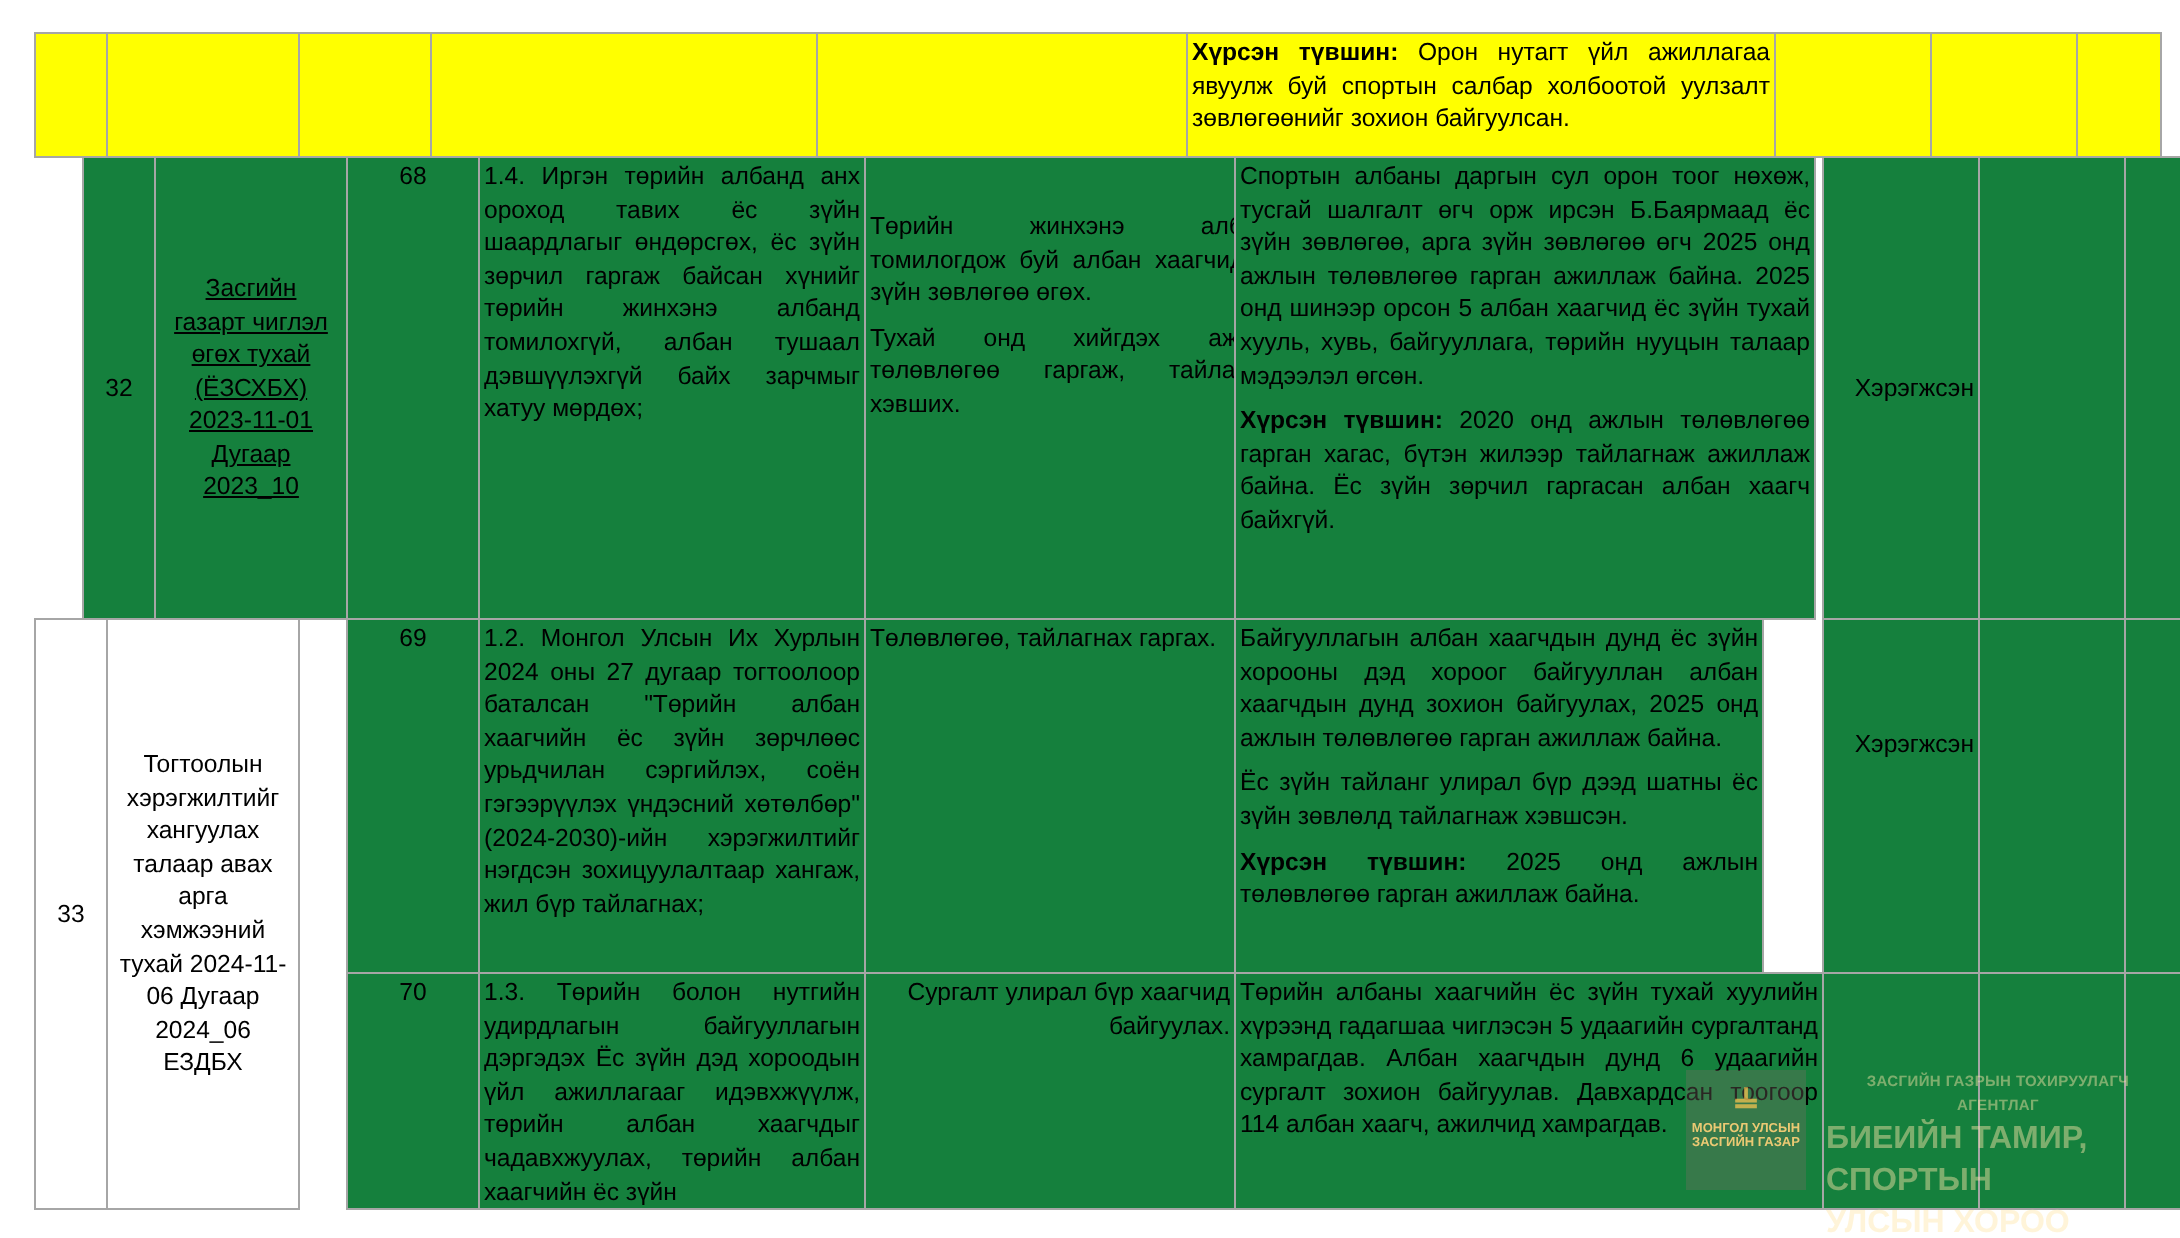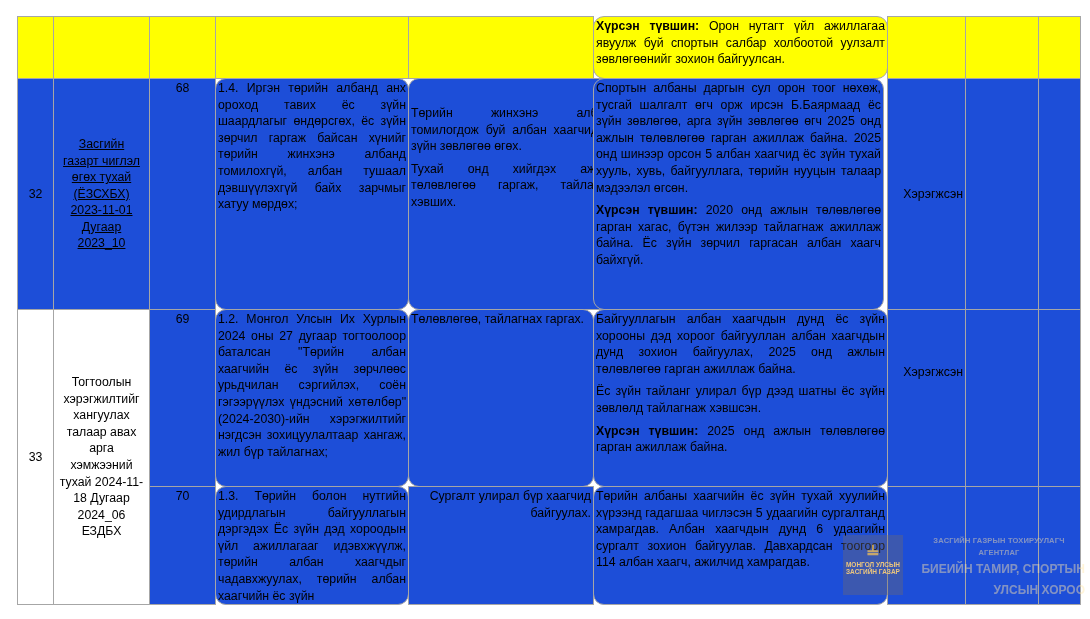--- a/index.html
+++ b/index.html
@@ -1,34 +1,34 @@
 <!DOCTYPE html>
 <html><head>
 <meta charset="utf-8">
 <style>
   html, body { margin:0; padding:0; background:#ffffff; }
   body { width:1090px; height:619px; position:relative; overflow:hidden;
          font-family:"Liberation Sans", sans-serif; font-size:12.3px; color:#000; }
   .cell { position:absolute; box-sizing:border-box; border:1px solid #a6a6a6;
           padding:1px 2px; line-height:16.6px; overflow:hidden;text-align:right; }
   .y { background:#ffff00; }
-  .o { background:#1d4ed8; }
+  .o { background:#15803d;margin-left:24px; }
   .w { background:#ffffff; }
-  .just { text-align:justify;border-radius:11px; }
+  .just { text-align:justify; }
   .center { text-align:center; }
   .vcenter { display:flex; flex-direction:column; justify-content:center; }
   p { margin:0 0 6px 0; }
   b { font-weight:bold; }
   .watermark { position:absolute; left:843px; top:535px; width:242px; height:60px; pointer-events:none; }
   .wm-logo { position:absolute; left:0; top:0; width:60px; height:60px; background:rgba(120,110,100,0.35);
              color:rgba(255,210,120,0.9); font-size:6.5px; font-weight:bold; text-align:center; line-height:7px; }
   .wm-logo .sym { font-size:20px; line-height:26px; color:rgba(255,200,80,0.7); }
   .wm-text { position:absolute; left:70px; top:0; color:rgba(255,230,170,0.45); font-weight:bold; }
   .wm-sub { font-size:7.5px; line-height:12px; letter-spacing:0.2px;text-align:center; }
-  .wm-main { font-size:12px; line-height:21px;text-align:right; }
+  .wm-main { font-size:16px; line-height:21px; }
 </style>
 </head>
 <body>
 
 <div>
 
   <div class="cell y" style="left:17px;top:16px;width:37px;height:63px;"></div>
   <div class="cell y" style="left:53px;top:16px;width:97px;height:63px;"></div>
   <div class="cell y" style="left:149px;top:16px;width:67px;height:63px;"></div>
   <div class="cell y" style="left:215px;top:16px;width:194px;height:63px;"></div>
@@ -63,33 +63,33 @@
   <div class="cell o vcenter" style="left:887px;top:78px;width:79px;height:232px;padding-left:7px;">
     <span>Хэрэгжсэн</span>
   </div>
   <div class="cell o" style="left:965px;top:78px;width:74px;height:232px;"></div>
   <div class="cell o" style="left:1038px;top:78px;width:43px;height:232px;"></div>
 
   <div class="cell w center vcenter" style="left:17px;top:309px;width:37px;height:296px;">
     <span>33</span>
   </div>
   <div class="cell w center vcenter" style="left:53px;top:309px;width:97px;height:296px;padding:0 4px;">
-    <span>Тогтоолын хэрэгжилтийг хангуулах талаар авах арга хэмжээний тухай 2024-11-18 Дугаар 2024_06 ЕЗДБХ</span>
+    <span>Тогтоолын хэрэгжилтийг хангуулах талаар авах арга хэмжээний тухай 2024-11-06 Дугаар 2024_06 ЕЗДБХ</span>
   </div>
 
   <div class="cell o center" style="left:149px;top:309px;width:67px;height:178px;">
     <span>69</span>
   </div>
   <div class="cell o just" style="left:215px;top:309px;width:194px;height:178px;">
     <span>1.2. Монгол Улсын Их Хурлын 2024 оны 27 дугаар тогтоолоор баталсан "Төрийн албан хаагчийн ёс зүйн зөрчлөөс урьдчилан сэргийлэх, соён гэгээрүүлэх үндэсний хөтөлбөр" (2024-2030)-ийн хэрэгжилтийг нэгдсэн зохицуулалтаар хангаж, жил бүр тайлагнах;</span>
   </div>
   <div class="cell o just" style="left:408px;top:309px;width:186px;height:178px;">
     <span>Төлөвлөгөө, тайлагнах гаргах.</span>
   </div>
-  <div class="cell o just" style="left:593px;top:309px;width:295px;height:178px;">
+  <div class="cell o just" style="left:593px;top:309px;width:265px;height:178px;">
     <p>Байгууллагын албан хаагчдын дунд ёс зүйн хорооны дэд хороог байгууллан албан хаагчдын дунд зохион байгуулах, 2025 онд ажлын төлөвлөгөө гарган ажиллаж байна.</p>
     <p>Ёс зүйн тайланг улирал бүр дээд шатны ёс зүйн зөвлөлд тайлагнаж хэвшсэн.</p>
     <p><b>Хүрсэн түвшин:</b><span> 2025 онд ажлын төлөвлөгөө гарган ажиллаж байна.</span></p>
   </div>
   <div class="cell o" style="left:887px;top:309px;width:79px;height:178px;padding-left:7px;padding-top:54px;">
     <span>Хэрэгжсэн</span>
   </div>
   <div class="cell o" style="left:965px;top:309px;width:74px;height:178px;"></div>
   <div class="cell o" style="left:1038px;top:309px;width:43px;height:178px;"></div>
 

